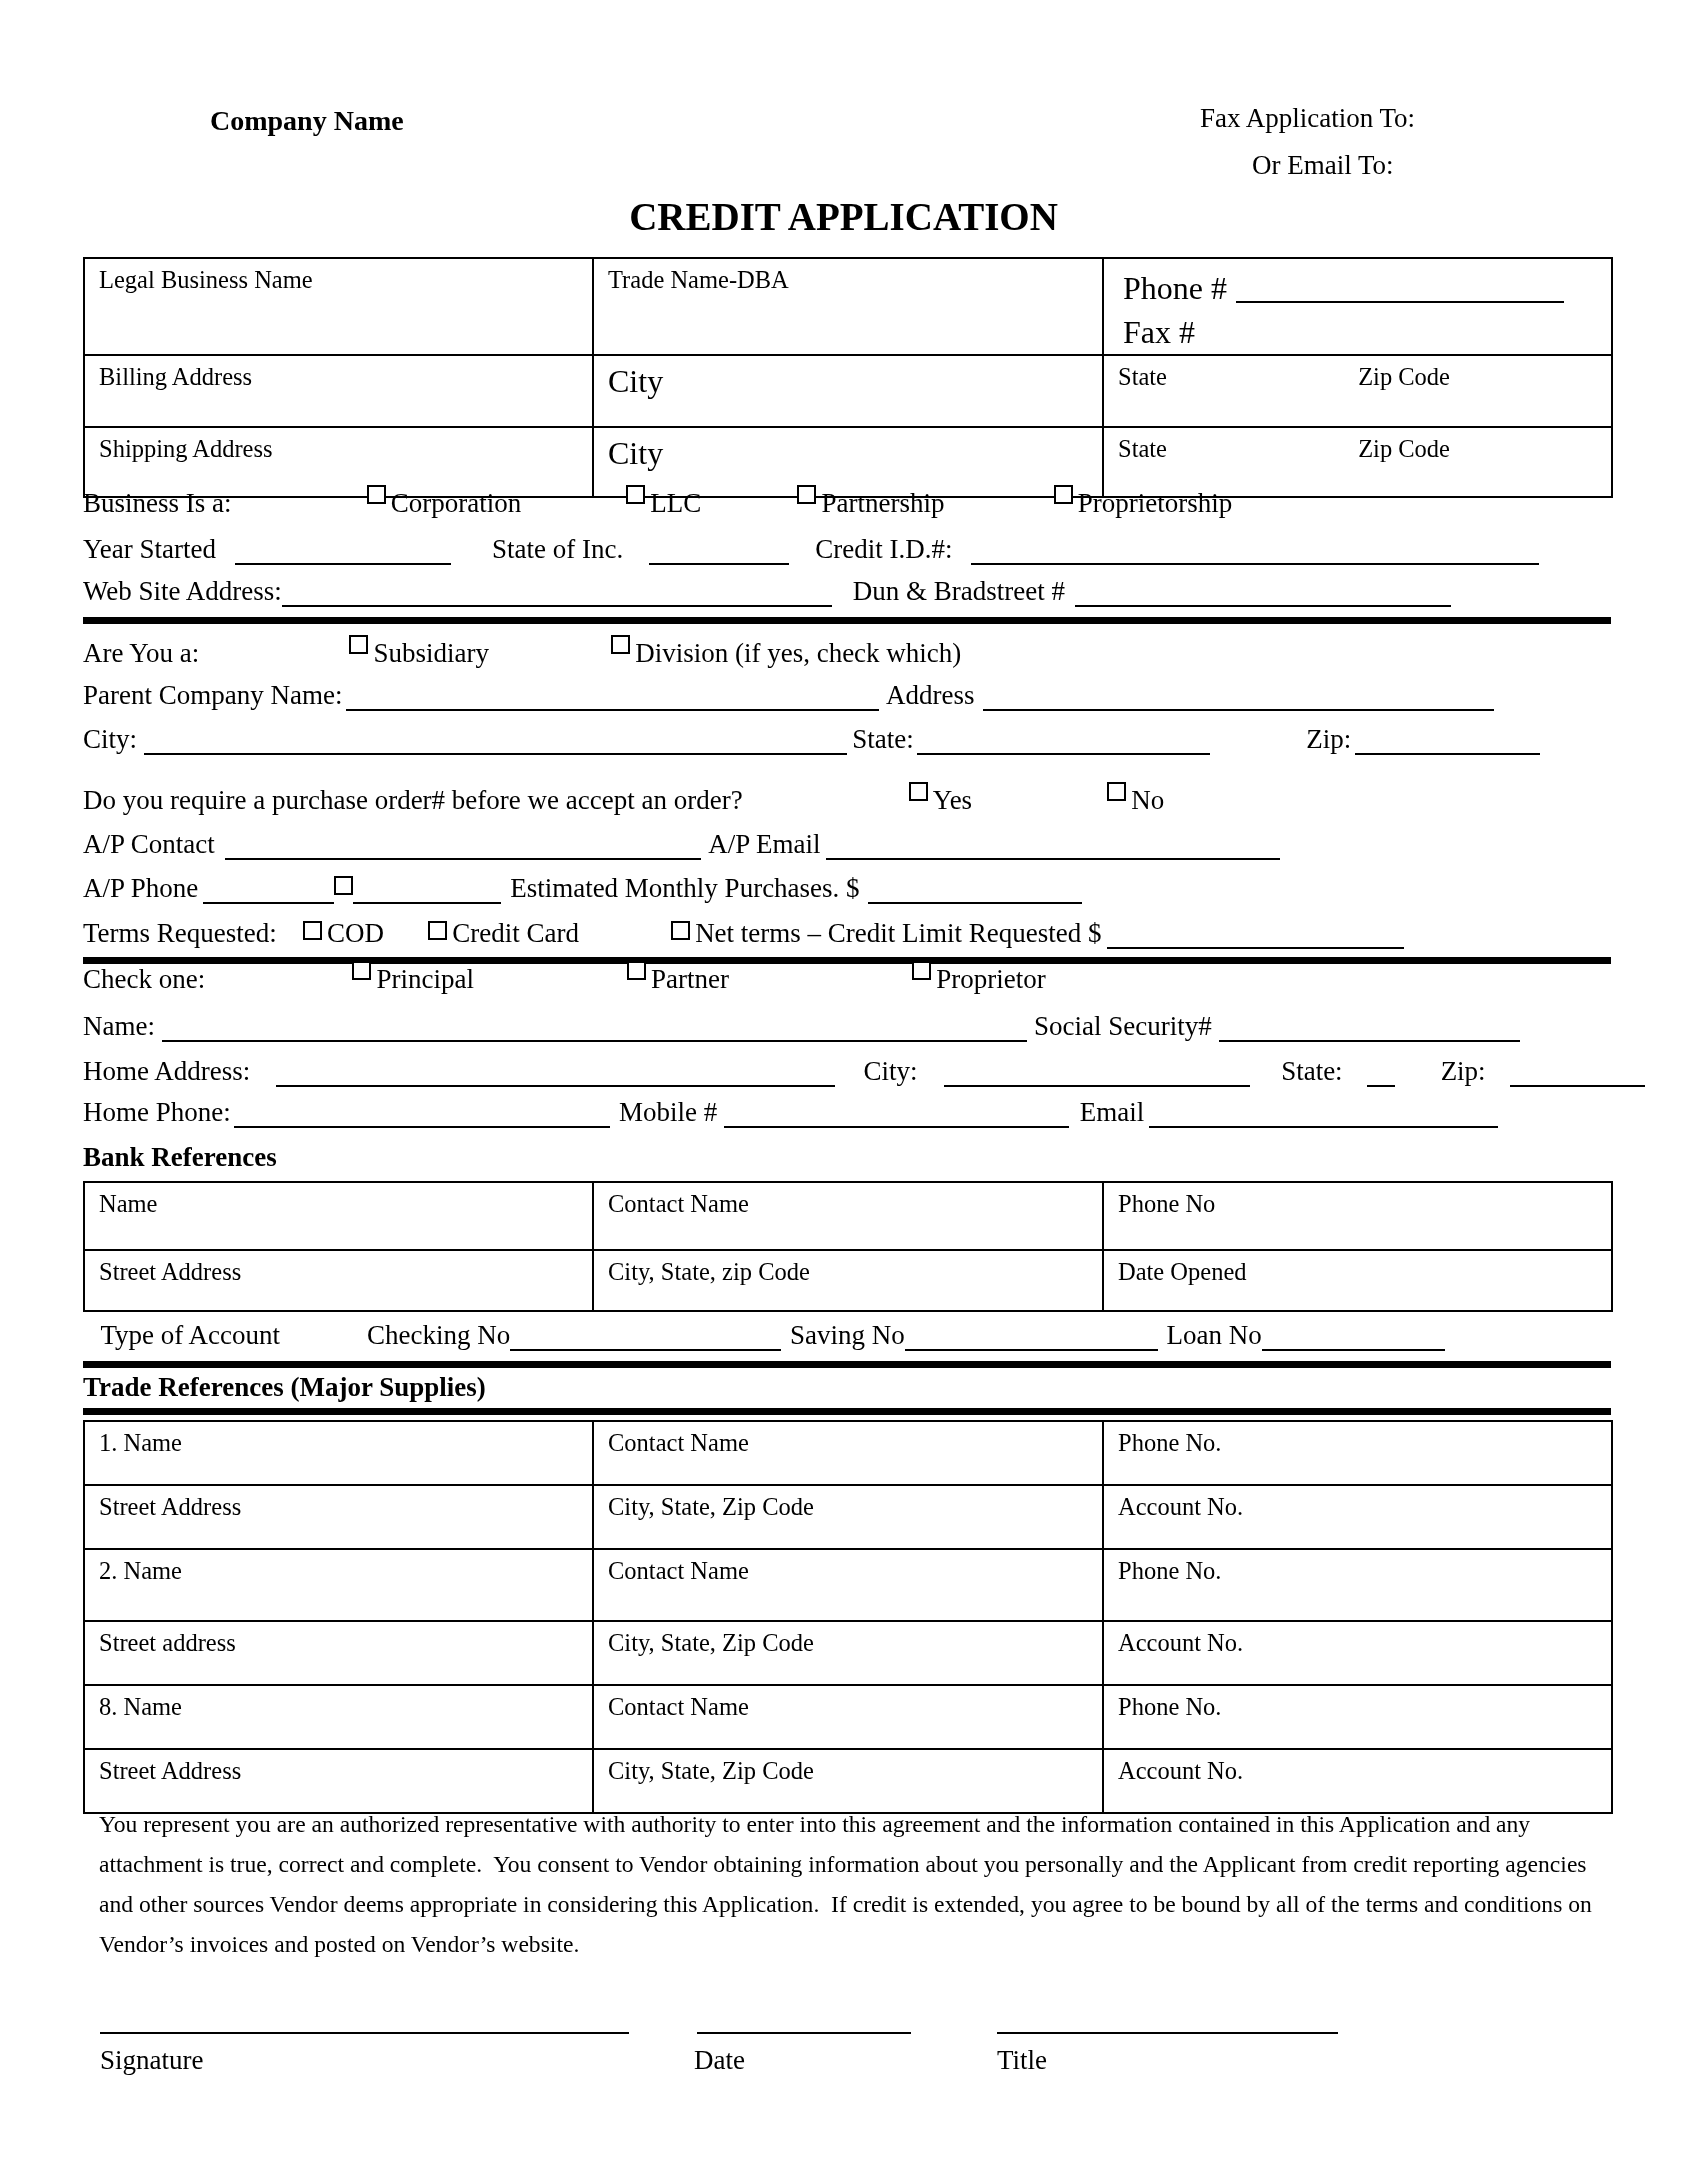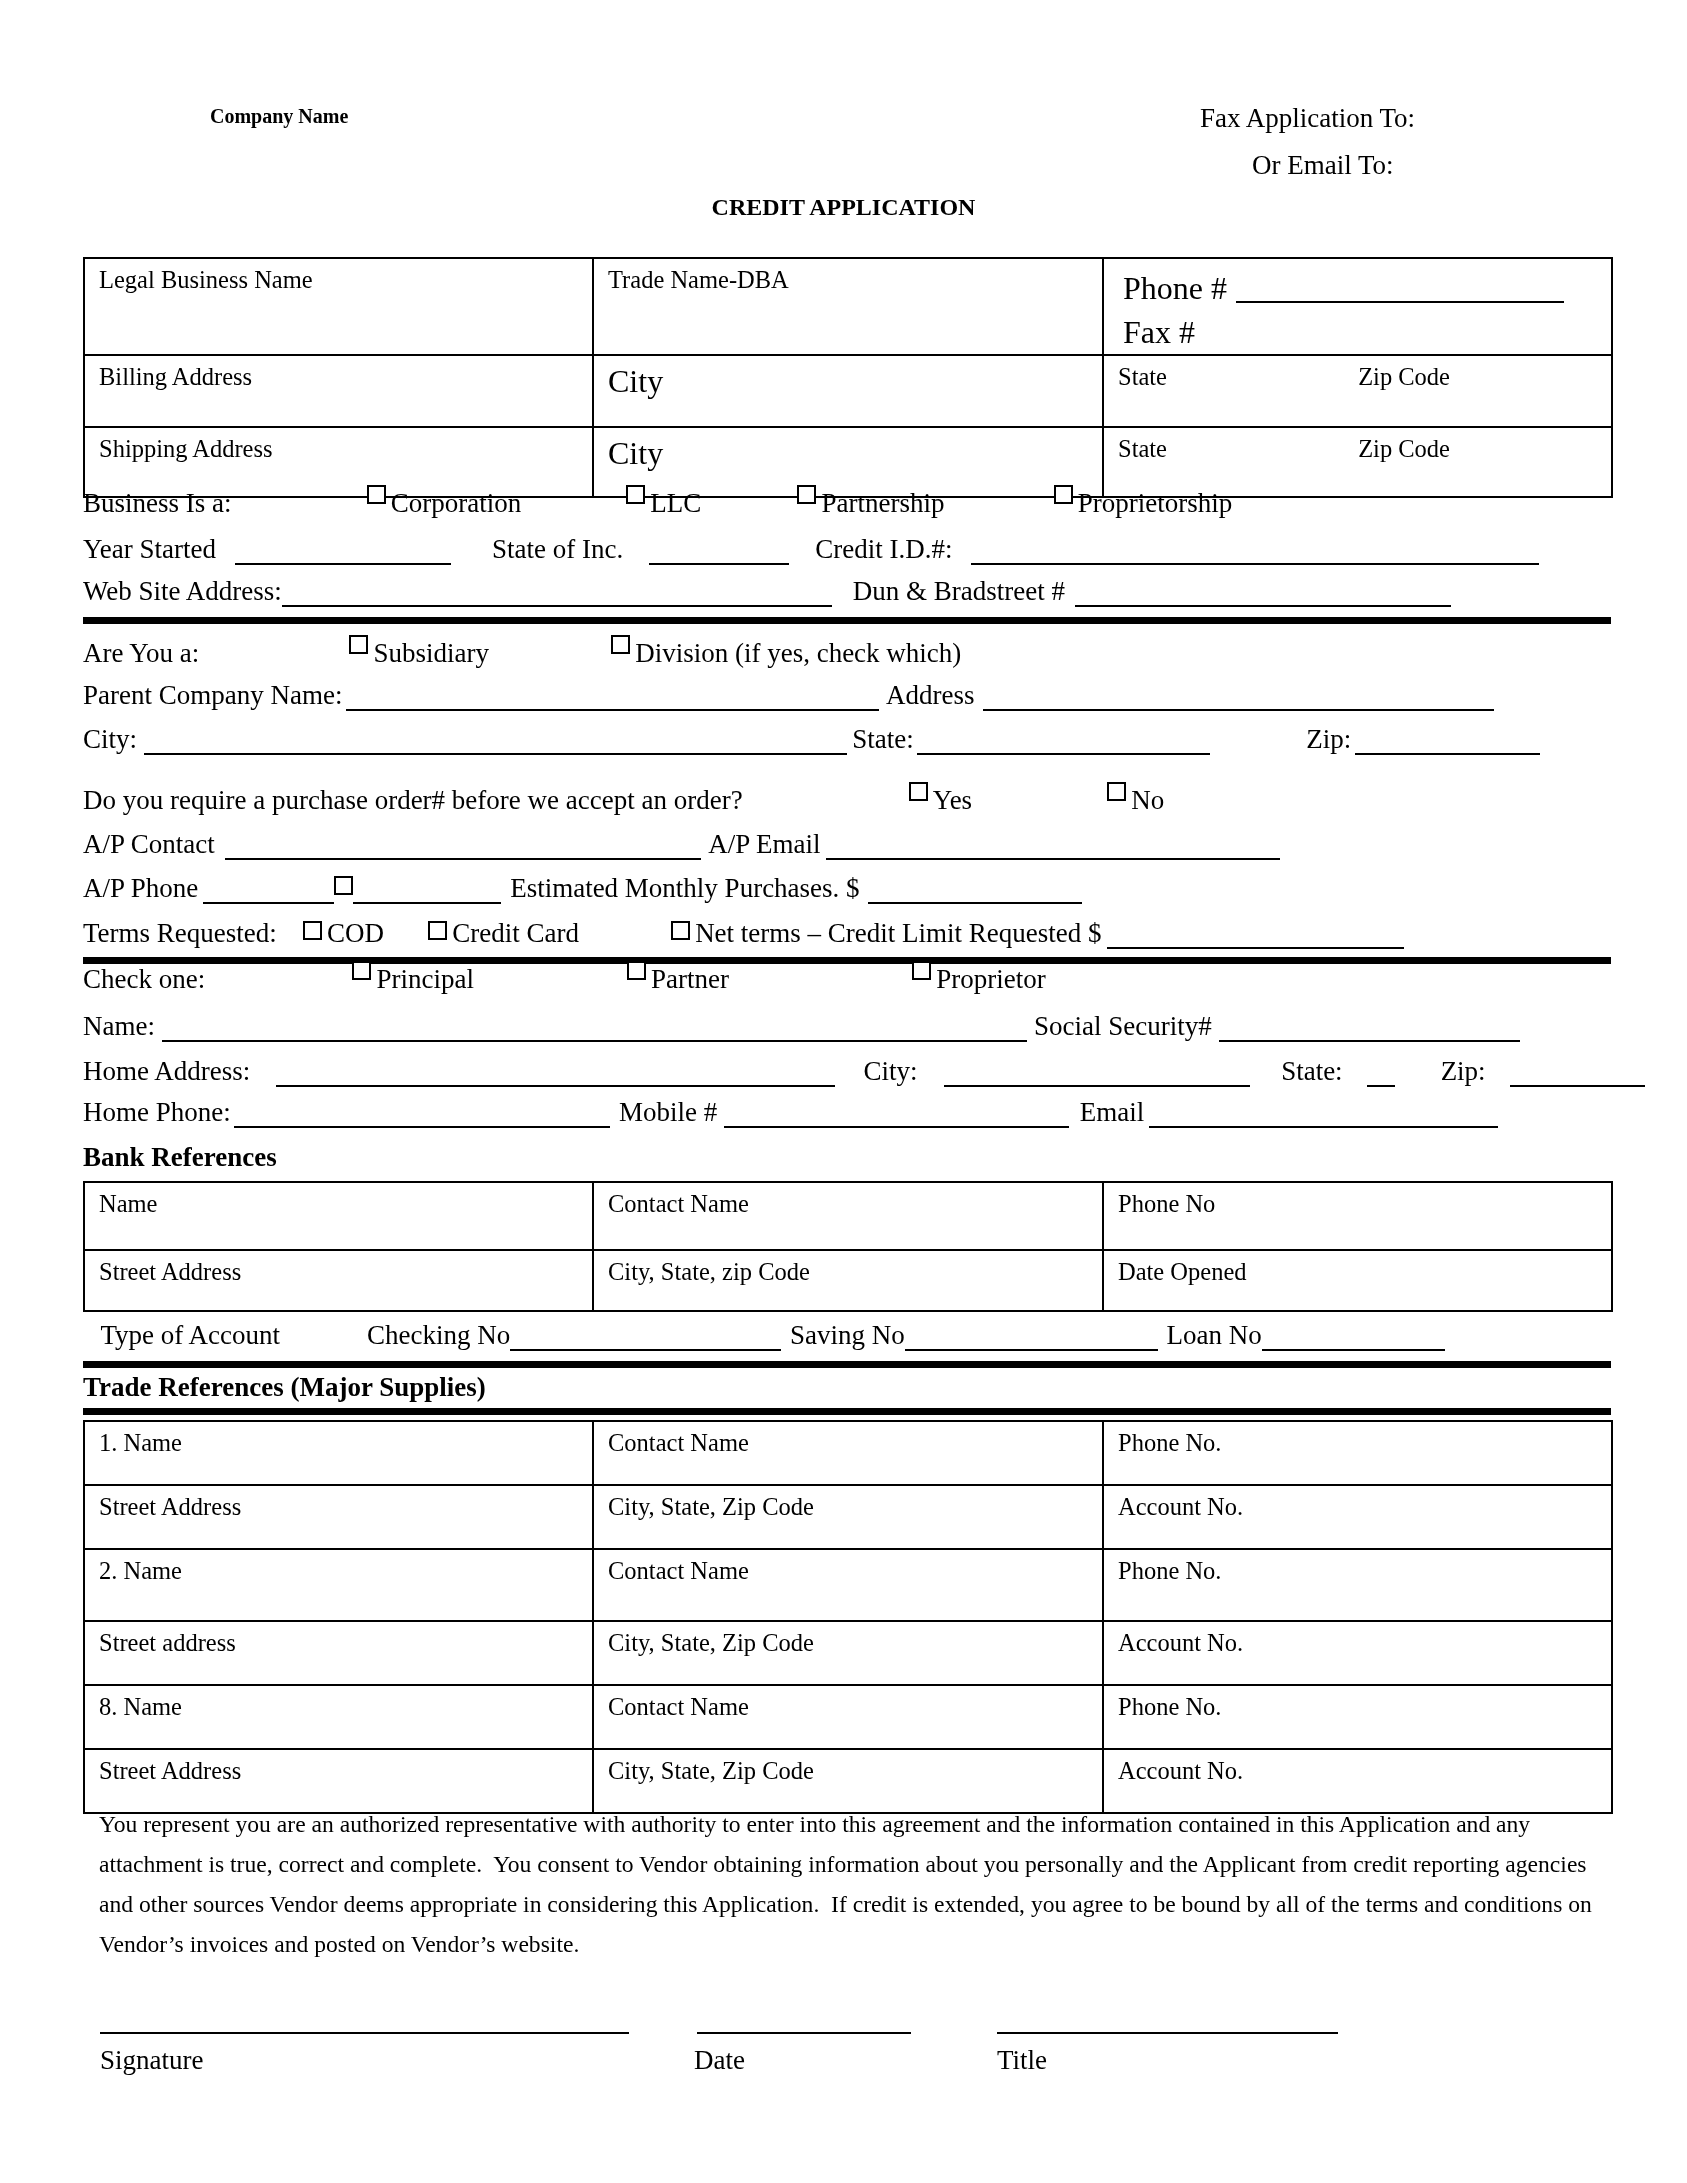--- a/index.html
+++ b/index.html
@@ -46,24 +46,24 @@
     font-size:23.6px; line-height:40px; white-space:pre-wrap;
   }
   .sigline { position:absolute; height:1.7px; border-bottom:2.6px solid #000; }
   .siglabel { position:absolute; font-size:27px; line-height:31px; }
 </style>
 </head>
 <body>
 
 <div class="page">
 
-  <div class="abs bold" style="left:210px; top:105px; font-size:20px;">Company Name</div>
+  <div class="abs bold" style="left:210px; top:105px; font-size:28px;">Company Name</div>
   <div class="abs" style="left:1200px; top:103px;">Fax Application To:</div>
   <div class="abs" style="left:1252px; top:150px;">Or Email To:</div>
-  <div class="abs bold" style="left:0; top:194px; width:1687px; text-align:center; font-size:24px;">CREDIT APPLICATION</div>
+  <div class="abs bold" style="left:0; top:194px; width:1687px; text-align:center; font-size:39px;">CREDIT APPLICATION</div>
 
   <table class="tbl" style="top:257px;">
     <colgroup>
         <col style="width:509px">
         <col style="width:510px">
         <col style="width:509px">
       </colgroup>
     <tbody>
         <tr style="height:87px;">
       <td>

